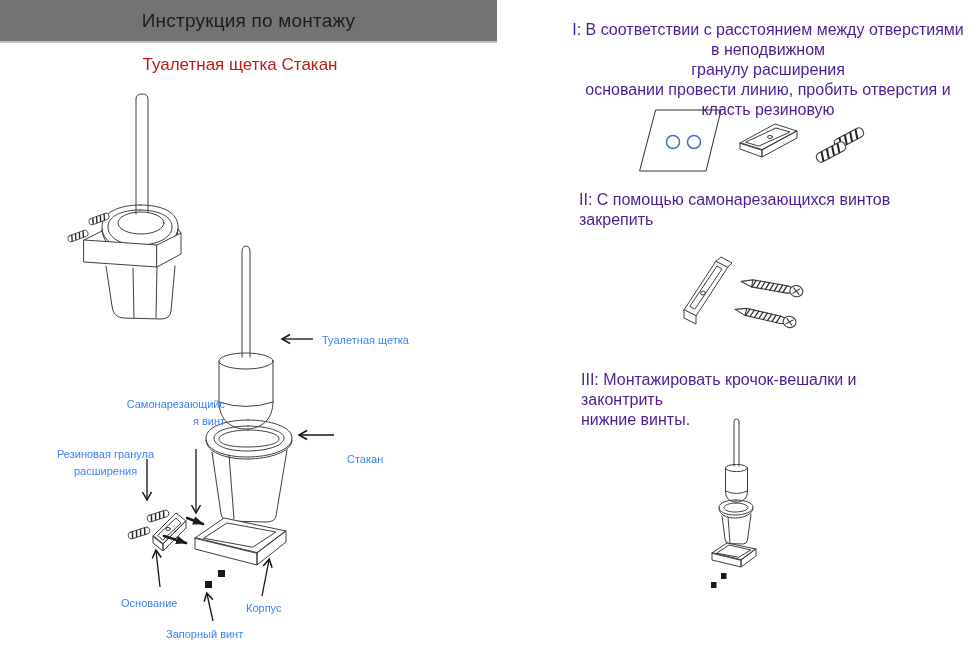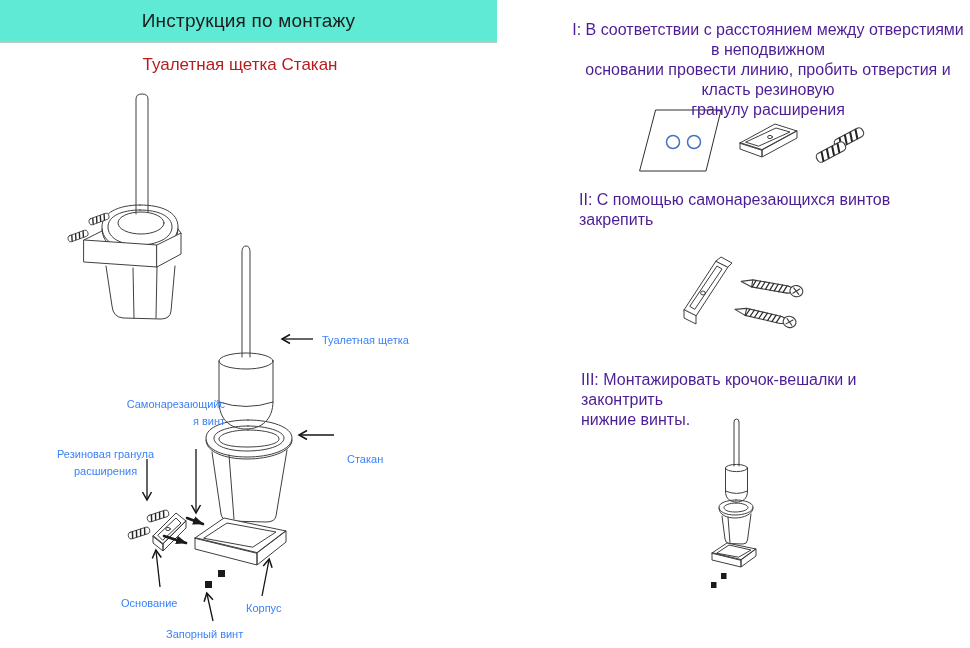--- a/index.html
+++ b/index.html
@@ -1,18 +1,18 @@
 <!DOCTYPE html>
 <html><head>
 <meta charset="utf-8">
 <style>
   html,body{margin:0;padding:0;background:#fff;}
   .page{position:relative;width:970px;height:648px;background:#fff;overflow:hidden;
         font-family:"Liberation Sans",sans-serif;color:#1f1f1f;}
-  .header-bar{position:absolute;left:0;top:0;width:497px;height:41px;background:#5eead4;
+  .header-bar{position:absolute;left:0;top:0;width:497px;height:41px;background:#737373;
         border-bottom:2px solid #c2c2c2;display:flex;align-items:center;justify-content:center;}
   .title{font-size:19px;letter-spacing:.2px;color:#1c1c1c;}
   .subtitle{position:absolute;left:0;top:55px;width:480px;text-align:center;font-size:17px;color:#b91c1c;}
   .lbl{position:absolute;font-size:11px;color:#3b82f6;white-space:nowrap;line-height:17px;}
   .lbl.center{text-align:right;white-space:normal;}
   .step-text{position:absolute;font-size:16px;line-height:20px;color:#4c1d95;}
   .step-text.center{text-align:center;}
   svg{position:absolute;left:0;top:0;}
 </style>
 </head>
@@ -194,22 +194,22 @@
     <div>Резиновая гранула</div>
     <div>расширения</div>
   </div>
   <div class="lbl" style="left:347px;top:451px;">Стакан</div>
   <div class="lbl" style="left:121px;top:595px;text-align:center;">Основание</div>
   <div class="lbl" style="left:246px;top:600px;">Корпус</div>
   <div class="lbl" style="left:166px;top:626px;">Запорный винт</div>
 
   <div class="step-text center" style="left:568px;top:20px;width:400px;">
     <div>I: В соответствии с расстоянием между отверстиями в неподвижном</div>
+    <div>гранулу расширения</div>
     <div>основании провести линию, пробить отверстия и класть резиновую</div>
-    <div>гранулу расширения</div>
   </div>
   <div class="step-text" style="left:579px;top:190px;width:330px;">
     <div>II: С помощью самонарезающихся винтов закрепить</div>
   </div>
   <div class="step-text" style="left:581px;top:370px;width:330px;">
     <div>III: Монтажировать крочок-вешалки и законтрить</div>
     <div>нижние винты.</div>
   </div>
 
 </div>

